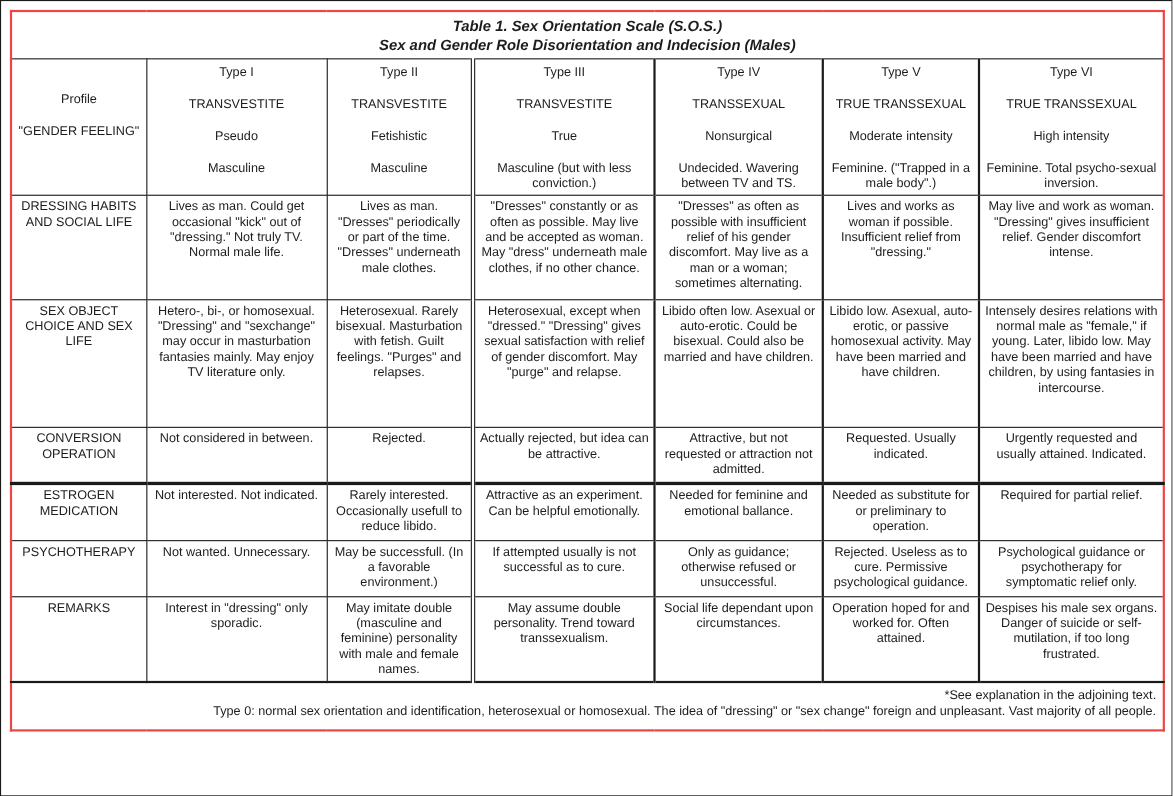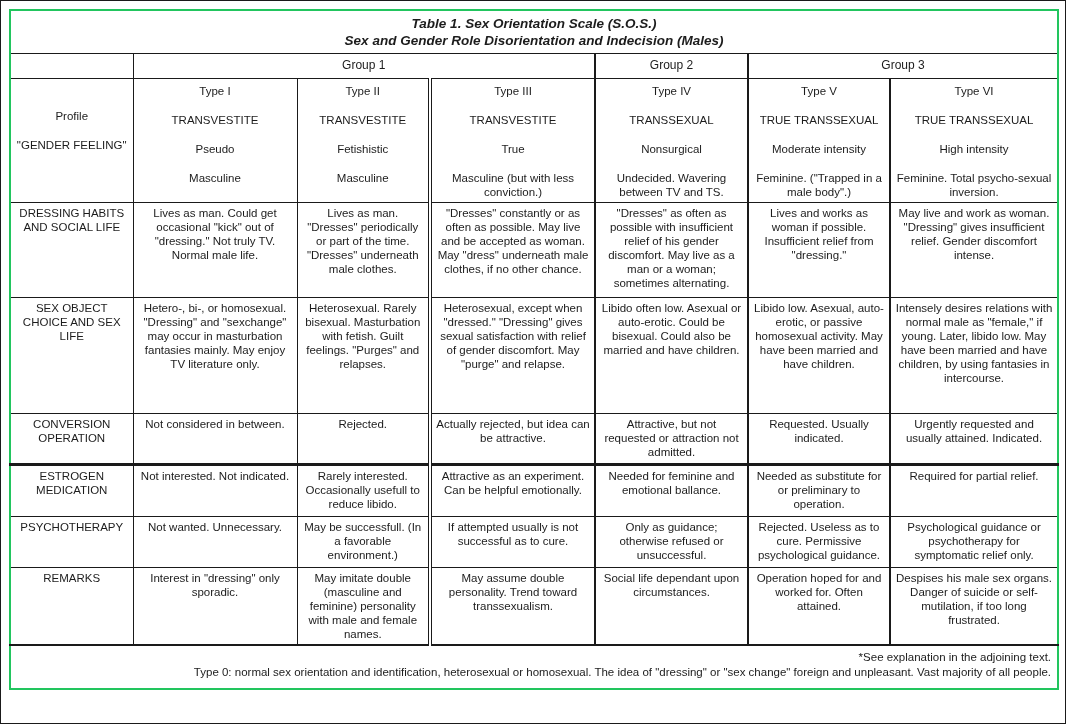--- a/index.html
+++ b/index.html
@@ -1,19 +1,19 @@
 <!DOCTYPE html>
 <html><head>
 <meta charset="utf-8">
 <style>
   html,body{margin:0;padding:0;background:#fff;}
   .canvas{position:relative;width:1066px;height:724px;background:#fff;box-sizing:border-box;
           border:1px solid #1a1a1a;font-family:"Liberation Sans",sans-serif;color:#1c1c1c;}
   table.sos{position:absolute;left:8px;top:8px;width:1048px;border-collapse:collapse;
-            table-layout:fixed;background:#fff;border:2px solid #22c55e;}
+            table-layout:fixed;background:#fff;border:2px solid #ef4444;}
   td{border:1px solid #1a1a1a;vertical-align:top;text-align:center;
      font-size:11.5px;line-height:14px;padding:3px 4px;box-sizing:border-box;
      word-wrap:break-word;}
   
   td.b-dbl{border-left:4px double #1a1a1a;}
   td.b-2{border-left:2px solid #1a1a1a;}
   
   tr.title-row td{border-bottom:1px solid #1a1a1a;}
   tr.kinsey-row td{border-top:4px double #1a1a1a;border-bottom:2px solid #1a1a1a;}
   tr.estrogen-row td{border-top:3px solid #1a1a1a;}
@@ -57,26 +57,20 @@
     </colgroup>
 
     <tbody>
         <tr class="title-row">
       <td colspan="7">
         <div class="title-line">Table 1. Sex Orientation Scale (S.O.S.)</div>
         <div class="title-line">Sex and Gender Role Disorientation and Indecision (Males)</div>
       </td>
     </tr>
 
-    <tr class="group-row">
-      <td></td>
-      <td colspan="3">Group 1</td>
-      <td class="b-2">Group 2</td>
-      <td class="b-2" colspan="2">Group 3</td>
-    </tr>
 
     <tr class="profile-row">
       <td class="rowlabel profile-label">
         <div class="l1">Profile</div>
         <div class="l2">"GENDER FEELING"</div>
       </td>
       <td class="pcell">
         <div class="tname">Type I</div>
         <div>TRANSVESTITE</div>
         <div>Pseudo</div>

